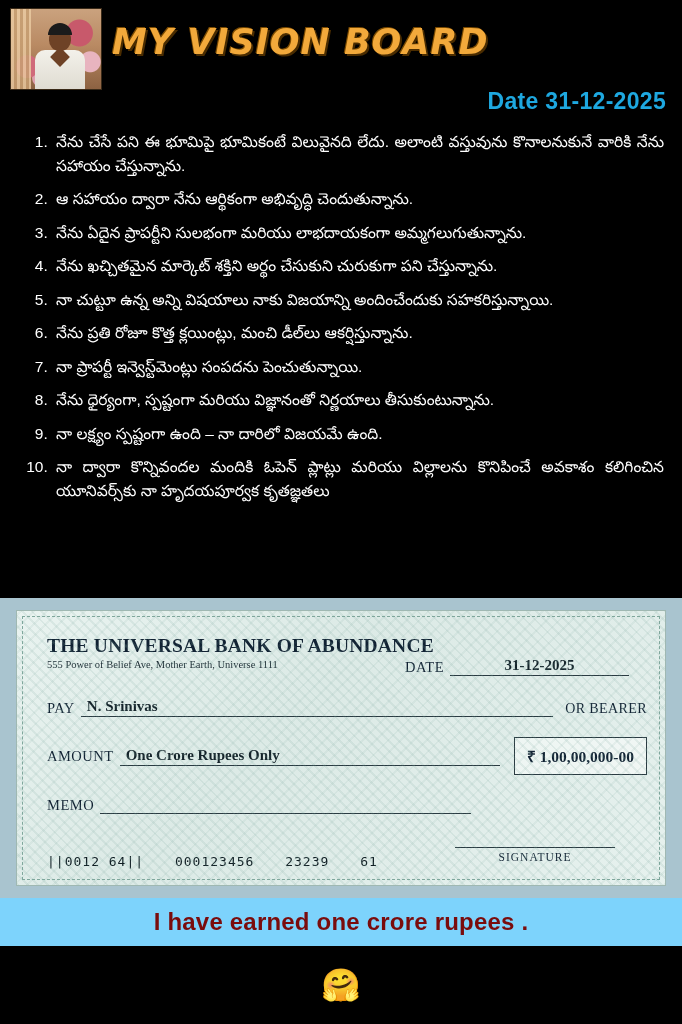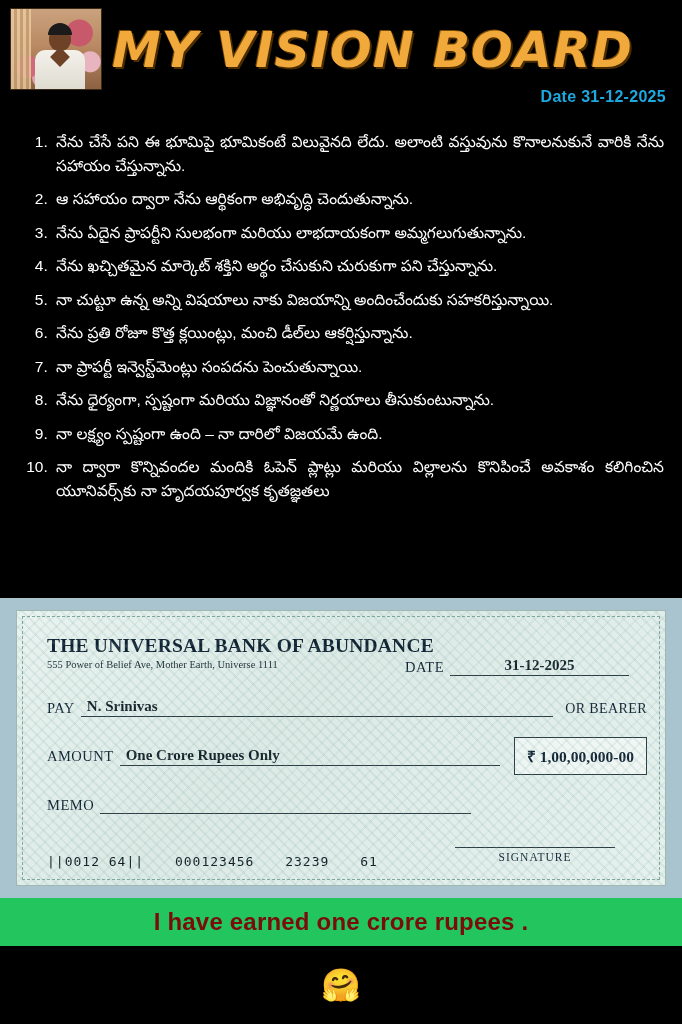--- a/index.html
+++ b/index.html
@@ -58,33 +58,33 @@
     position: absolute; left: 42px; top: 41px; width: 14px; height: 14px;
     background: #6e4226;
     transform: rotate(45deg);
   }
 
   .title {
     position: absolute;
     left: 112px;
     top: 22px;
     font-family: "DejaVu Sans", sans-serif;
-    font-size: 49px;
+    font-size: 35px;
     font-weight: bold;
     font-style: italic;
     letter-spacing: 1px;
     color: #f2a93b;
     text-shadow: 2px 2px 0 #4a2c00, -1px -1px 0 #7a4a00;
     white-space: nowrap;
   }
   .date-line {
     position: absolute;
     right: 16px;
     top: 88px;
-    font-size: 16px;
+    font-size: 23px;
     font-weight: bold;
     color: #1ea8e0;
     letter-spacing: .3px;
   }
 
   
   .list-wrap {
     padding: 4px 14px 0 14px;
   }
   ol.points {
@@ -227,21 +227,21 @@
   }
   .micr span { margin-right: 22px; }
 
   
   .yellow-bar {
     position: absolute;
     left: 0;
     top: 898px;
     width: 682px;
     height: 48px;
-    background: #22c55e;
+    background: #7dd3fc;
     display: flex;
     align-items: center;
     justify-content: center;
   }
   .yellow-bar span {
     font-size: 24px;
     font-weight: bold;
     color: #7a0c0c;
     letter-spacing: .2px;
   }

